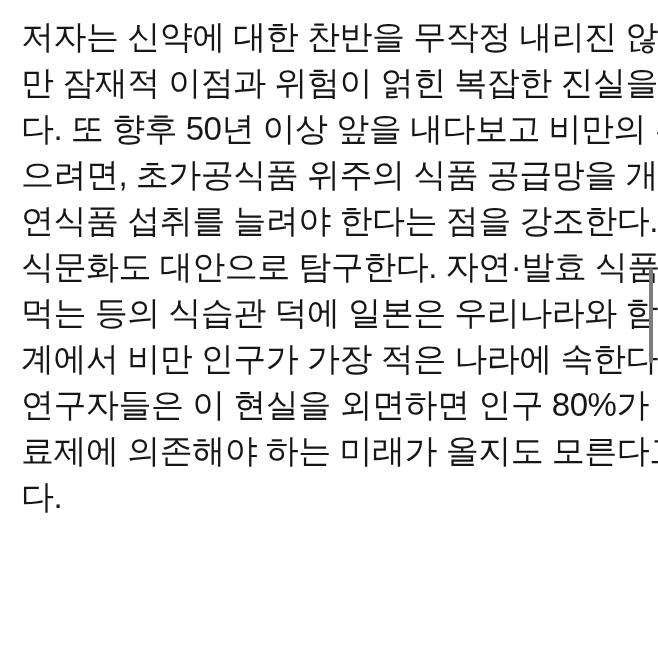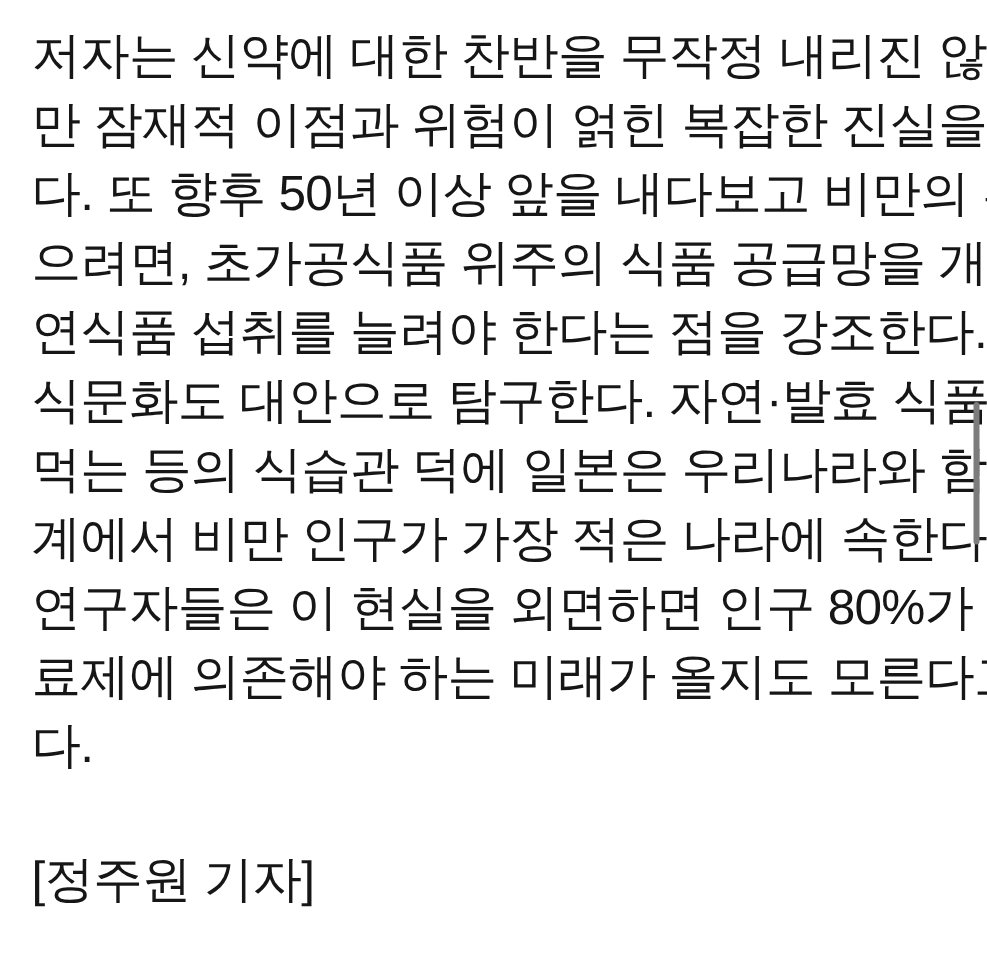--- a/index.html
+++ b/index.html
@@ -57,16 +57,15 @@
     <p class="line">만 잠재적 이점과 위험이 얽힌 복잡한 진실을 드러낸</p>
     <p class="line">다. 또 향후 50년 이상 앞을 내다보고 비만의 뿌리를 뽑</p>
     <p class="line">으려면, 초가공식품 위주의 식품 공급망을 개혁하고 자</p>
     <p class="line">연식품 섭취를 늘려야 한다는 점을 강조한다. 일본의</p>
     <p class="line">식문화도 대안으로 탐구한다. 자연·발효 식품을 챙겨</p>
     <p class="line">먹는 등의 식습관 덕에 일본은 우리나라와 함께 전 세</p>
     <p class="line">계에서 비만 인구가 가장 적은 나라에 속한다. 영미권</p>
     <p class="line">연구자들은 이 현실을 외면하면 인구 80%가 비만 치</p>
     <p class="line">료제에 의존해야 하는 미래가 올지도 모른다고 경고한</p>
     <p class="line">다.</p>
-    <p class="byline">[정주원 기자]</p>
   </div>
   <div class="scrollbar-thumb"></div>
 </div>
 
 </body></html>

